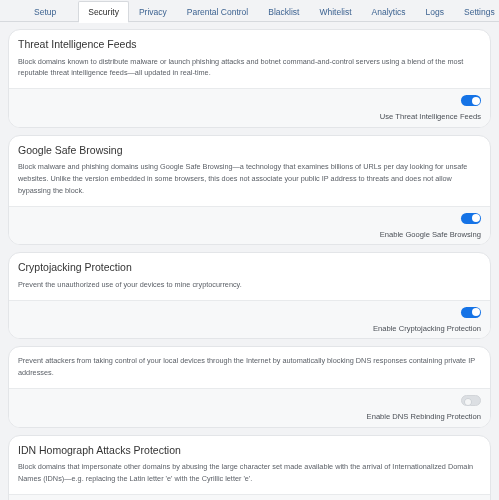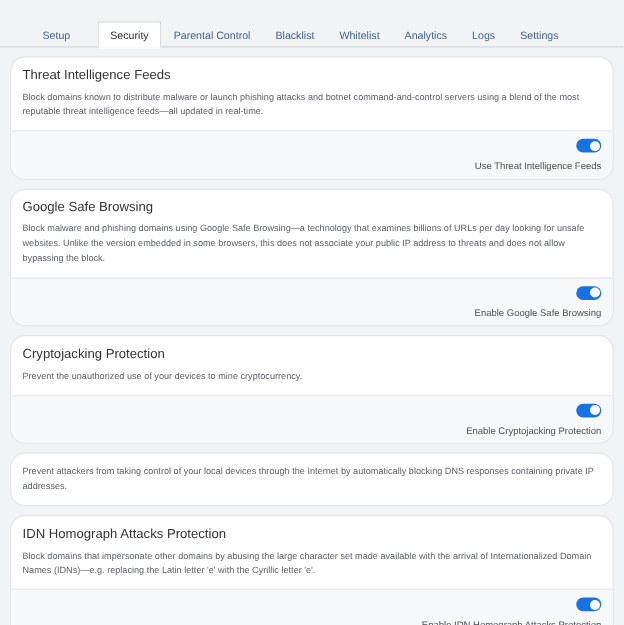--- a/index.html
+++ b/index.html
@@ -11,21 +11,21 @@
     height: 500px;
     background: #f2f3f5;
     font-family: "Liberation Sans", sans-serif;
     color: #333333;
     overflow: hidden;
   }
 
   
   .tabbar {
     position: relative;
-    height: 38px;
+    height: 22px;
     background: #f2f3f5;
     display: flex;
     align-items: flex-end;
     padding-left: 24px;
     box-sizing: border-box;
   }
   .tabbar::after {
     content: "";
     position: absolute;
     left: 0; right: 0; bottom: 0;
@@ -138,20 +138,21 @@
     color: #4a4f56;
     line-height: 1;
   }
 </style>
 </head>
 <body>
 
 <div class="tabbar" id="tab-bar">
     <div class="tab">Setup</div>
     <div class="tab active">Security</div>
+    <div class="tab">Privacy</div>
     <div class="tab">Parental Control</div>
     <div class="tab">Blacklist</div>
     <div class="tab">Whitelist</div>
     <div class="tab">Analytics</div>
     <div class="tab">Logs</div>
     <div class="tab">Settings</div>
   </div>
 
 <div class="content" id="card-list">
     <div class="card">
@@ -187,20 +188,26 @@
         <div class="toggle on">
           <div class="knob"></div>
         </div>
         <span class="toggle-label">Enable Cryptojacking Protection</span>
       </div>
     </div>
     <div class="card">
       <div class="card-body">
         <p class="card-desc">Prevent attackers from taking control of your local devices through the Internet by automatically blocking DNS responses containing private IP addresses.</p>
       </div>
+      <div class="card-footer">
+        <div class="toggle off">
+          <div class="knob"></div>
+        </div>
+        <span class="toggle-label">Enable DNS Rebinding Protection</span>
+      </div>
     </div>
     <div class="card">
       <div class="card-body">
         <h3 class="card-title">IDN Homograph Attacks Protection</h3>
         <p class="card-desc">Block domains that impersonate other domains by abusing the large character set made available with the arrival of Internationalized Domain Names (IDNs)—e.g. replacing the Latin letter 'e' with the Cyrillic letter 'е'.</p>
       </div>
       <div class="card-footer">
         <div class="toggle on">
           <div class="knob"></div>
         </div>

